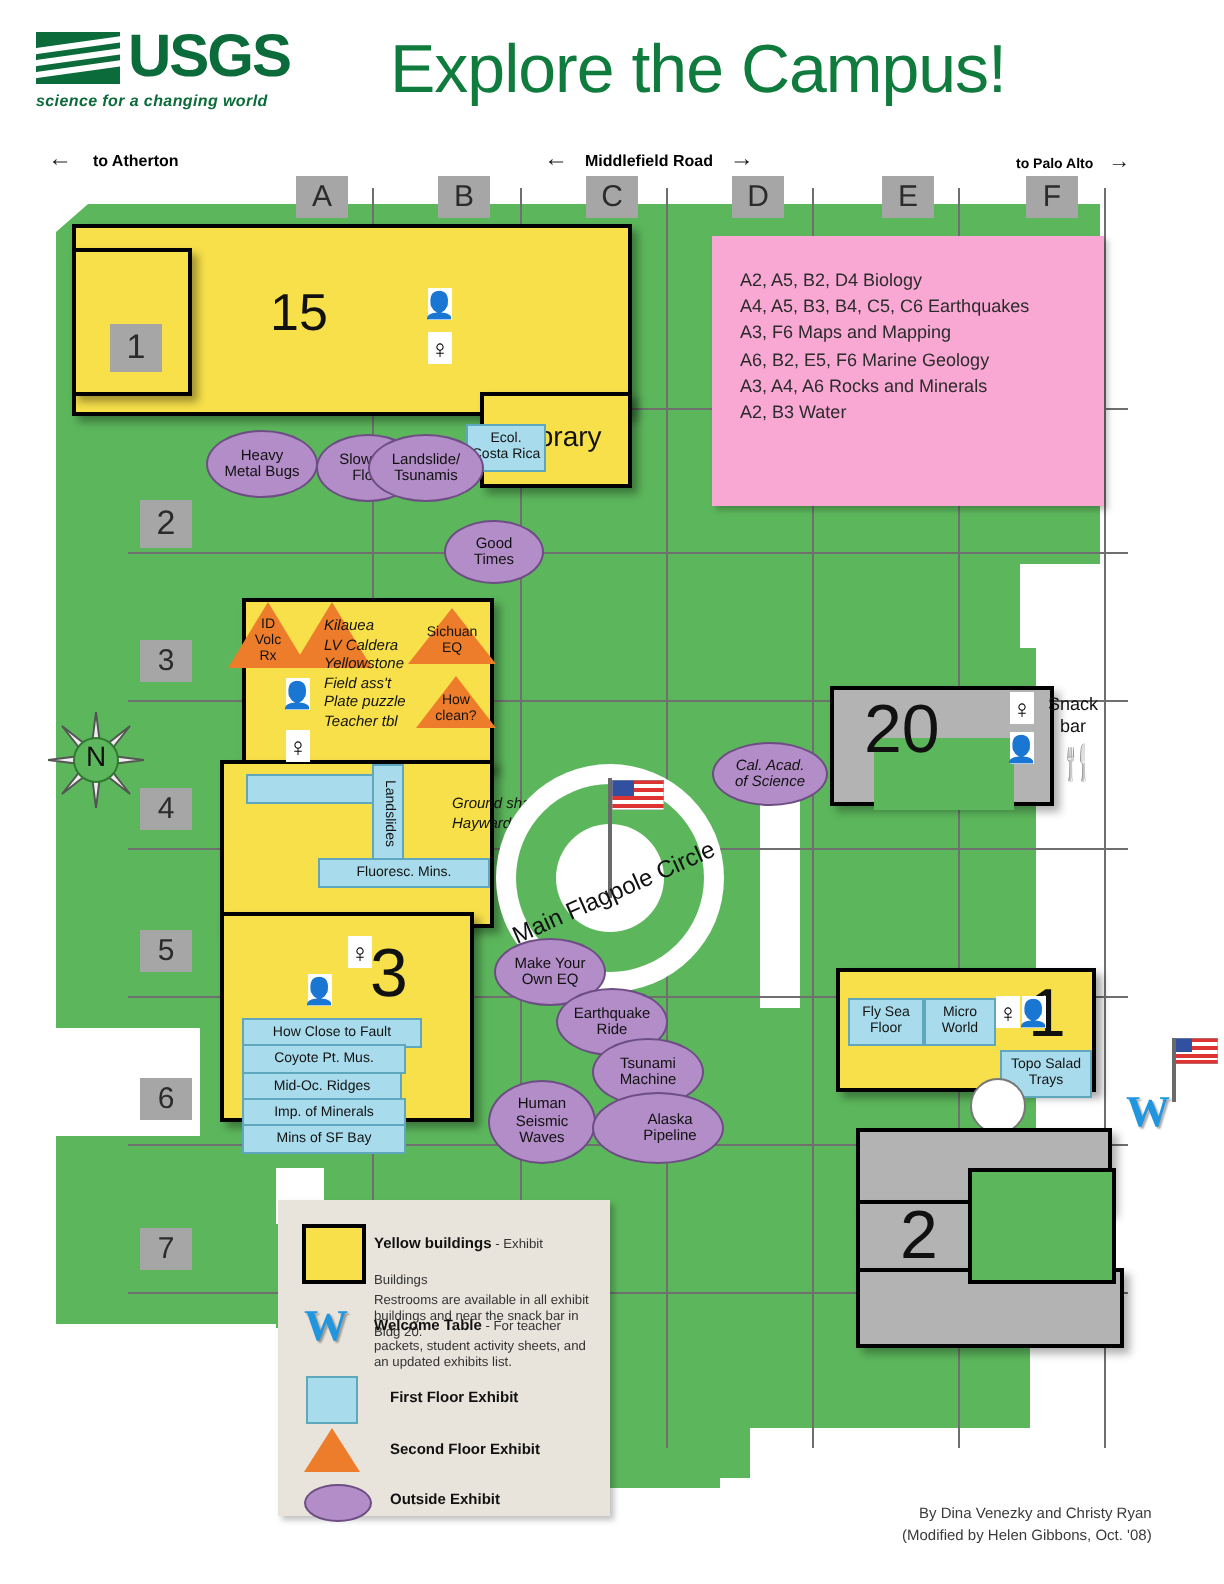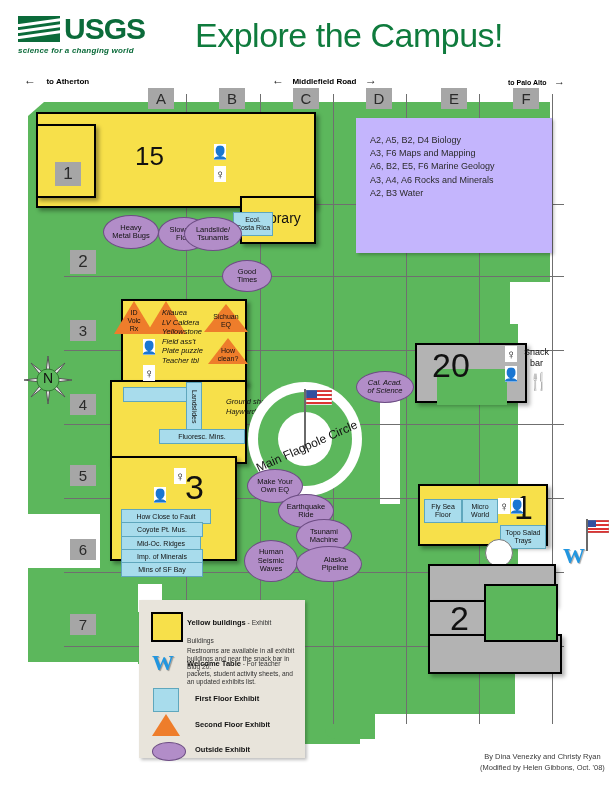--- a/index.html
+++ b/index.html
@@ -42,30 +42,30 @@
       justify-content:center;line-height:8.5px;}
   .tri{width:0;height:0;border-left:20px solid transparent;border-right:20px solid transparent;
       border-bottom:30px solid #ee7d2b;}
   .trilabel{font-size:7px;text-align:center;color:#111;line-height:8px;}
   .blue{background:#a8dcec;border:1px solid #5fa7bd;color:#111;font-size:7px;
       text-align:center;line-height:8px;display:flex;align-items:center;justify-content:center;}
   .plaintxt{font-size:7.5px;color:#111;line-height:9.5px;font-style:italic;}
   .restroom{background:#ffffff;width:12px;height:16px;display:flex;align-items:center;
       justify-content:center;font-size:13px;color:#000;line-height:13px;}
   
-  #index-panel{left:356px;top:118px;width:196px;height:135px;background:#c4b5fd;
+  #index-panel{left:356px;top:118px;width:196px;height:135px;background:#f9a8d4;
       box-shadow:2px 2px 3px rgba(0,0,0,.25);}
   #index-panel .row{font-size:9px;color:#2b2b2b;line-height:13.2px;padding-left:14px;}
   
   #legend-panel{left:139px;top:600px;width:166px;height:158px;background:#e8e4db;
       box-shadow:2px 2px 3px rgba(0,0,0,.25);}
   .lg-title{font-size:7.5px;font-weight:bold;color:#111;}
   .lg-desc{font-size:6.6px;color:#333;line-height:8.2px;}
   .lg-item{font-size:7.5px;font-weight:bold;color:#111;}
-  #credits{left:480px;top:752px;font-size:7.5px;color:#3a3a3a;line-height:10.5px;text-align:center;}
+  #credits{left:451px;top:752px;font-size:7.5px;color:#3a3a3a;line-height:10.5px;text-align:right;}
   .wmark{color:#2196e0;font-weight:bold;font-size:22px;
       text-shadow:1px 1px 1px rgba(0,0,0,.35);font-family:"Liberation Serif",serif;}
   .circlelabel{font-size:12px;color:#111;}
 </style>
 </head>
 <body>
 
 <div class="abs" id="usgs-logo">
   <div class="mark">
     <i style="top:5px"></i>
@@ -354,20 +354,21 @@
   <div class="abs gray" style="left:428px;top:480px;width:128px;height:42px;box-shadow:3px 3px 4px rgba(0,0,0,.3);"></div>
   <div class="abs gray" style="left:428px;top:516px;width:62px;height:44px;box-shadow:3px 3px 4px rgba(0,0,0,.3);"></div>
   <div class="abs gray" style="left:428px;top:550px;width:134px;height:40px;box-shadow:3px 3px 4px rgba(0,0,0,.3);"></div>
   <div class="abs green" style="left:484px;top:500px;width:74px;height:58px;border:2px solid #000;box-sizing:border-box;"></div>
   <div class="abs bldgnum big" style="left:450px;top:515px;">2</div>
 
 </div>
 
 <div class="abs" id="index-panel">
   <div class="row" style="margin-top:16px;">A2, A5, B2, D4  Biology</div>
+  <div class="row">A4, A5, B3, B4, C5, C6  Earthquakes</div>
   <div class="row">A3, F6  Maps and Mapping</div>
   <div class="row">A6, B2, E5, F6  Marine Geology</div>
   <div class="row">A3, A4, A6  Rocks and Minerals</div>
   <div class="row">A2, B3  Water</div>
 </div>
 
 <div class="abs" id="legend-panel">
 
   <div class="abs" style="left:12px;top:12px;width:28px;height:26px;background:#f7e04a;border:2px solid #000;"></div>
   <div class="abs" style="left:48px;top:11px;width:110px;">

